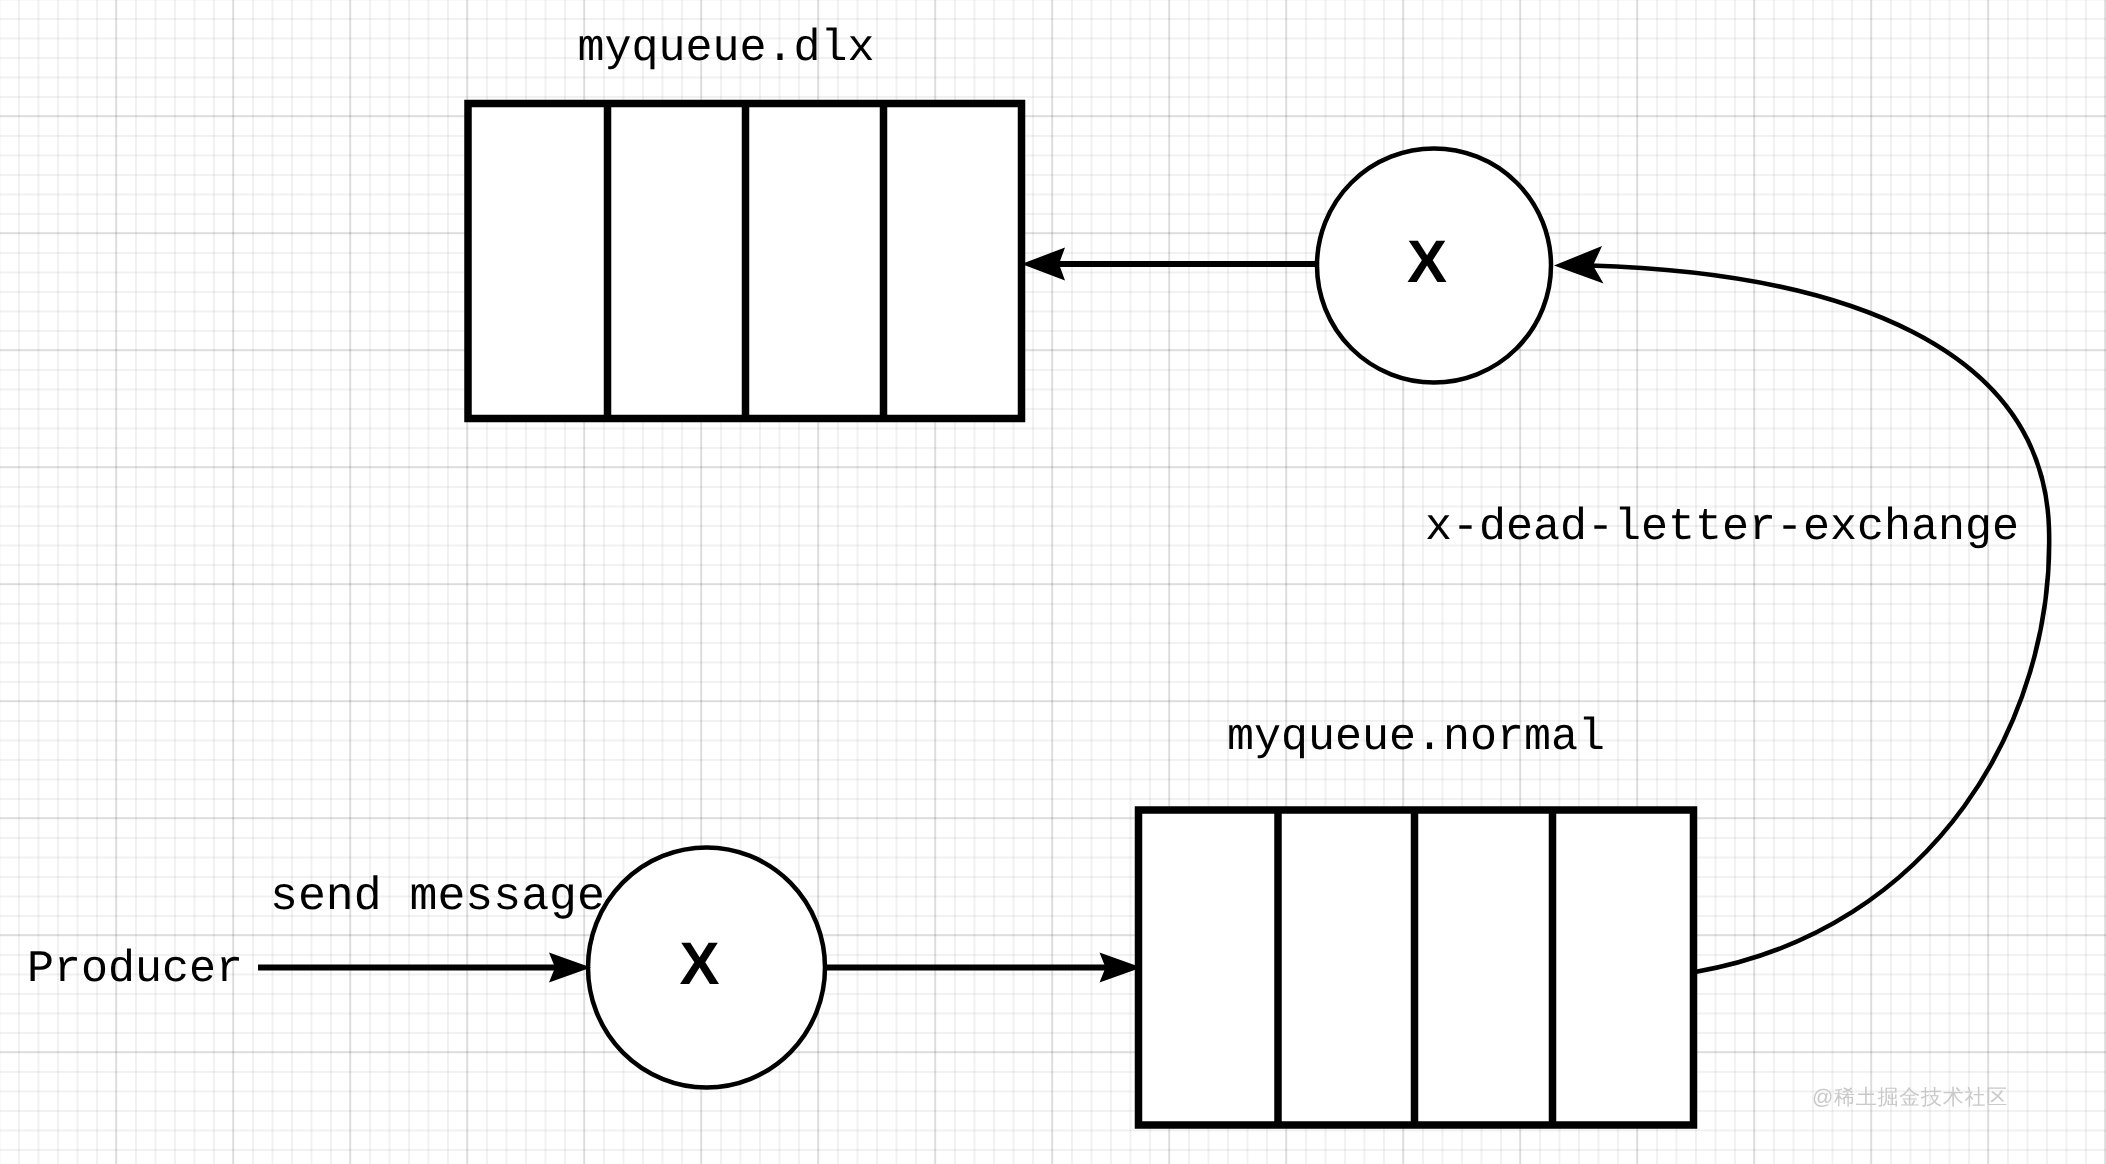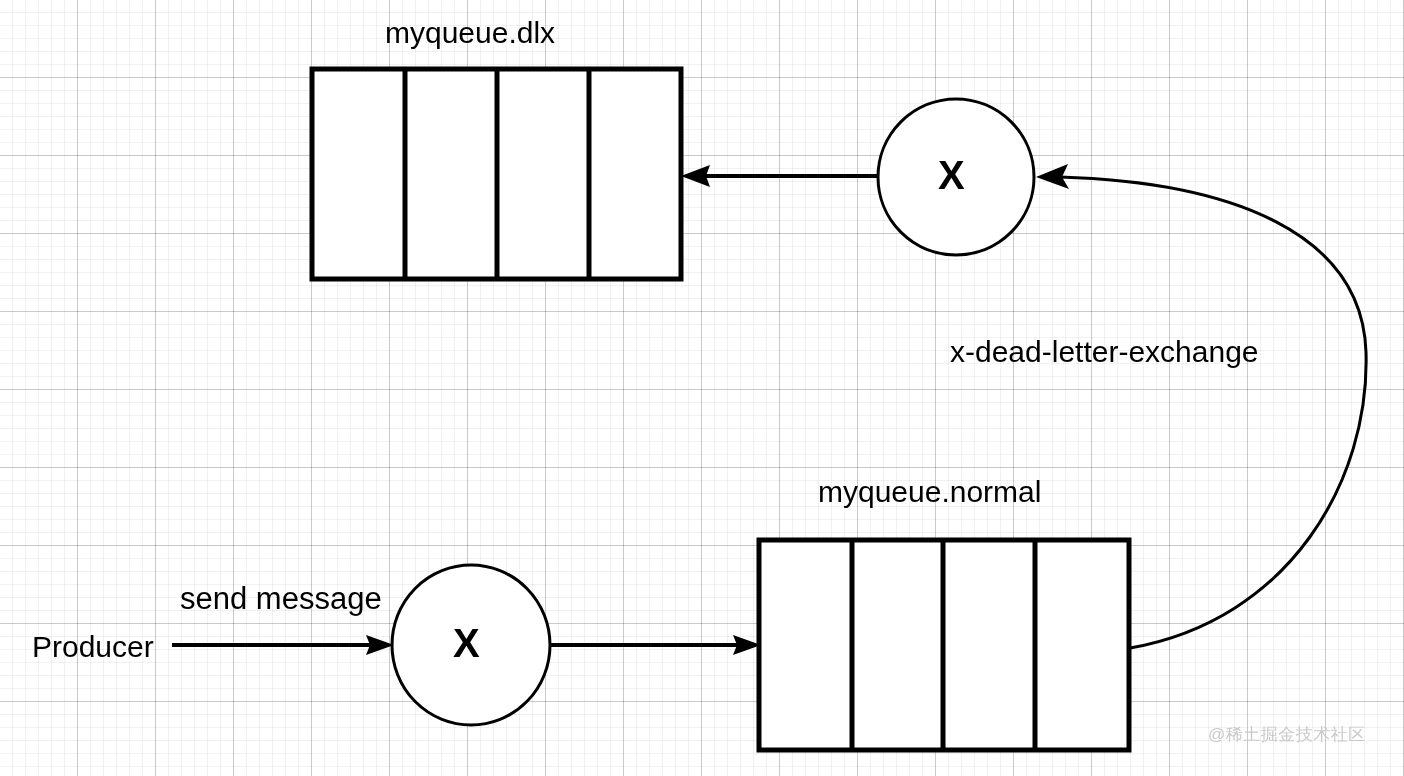--- a/index.html
+++ b/index.html
@@ -63,47 +63,47 @@
   .arrow-head {
     fill: #000000;
     stroke: none;
   }
   .diagram-label {
     position: absolute;
     color: #000000;
     font-size: 30px;
     line-height: 1;
     white-space: nowrap;
-    font-family: Liberation Sans, sans-serif;
+    font-family: Liberation Mono, monospace;
   }
   .exchange-glyph {
     position: absolute;
     color: #000000;
     font-size: 40px;
     font-weight: bold;
     line-height: 1;
     white-space: nowrap;
     font-family: "Liberation Sans", "DejaVu Sans", sans-serif;
   }
   .edge-label {
     font-size: 31px;
   }
   #label-dlx-title   { left: 385px; top: 18px; }
   #label-normal-title{ left: 818px; top: 477px; }
   #label-dle         { left: 950px; top: 337px; }
-  #label-producer    { left: 32px;  top: 632px; }
+  #label-producer    { left: 18px;  top: 632px; }
   #label-send-msg    { left: 180px; top: 583px; }
   #glyph-x-top       { left: 938px; top: 155px; }
   #glyph-x-bottom    { left: 453px; top: 623px; }
   #watermark {
     position: absolute;
     left: 1208px;
     top: 723px;
     color: #c9c9c9;
-    font-size: 17px;
+    font-size: 14px;
     letter-spacing: 0.5px;
     white-space: nowrap;
     font-family: "Liberation Sans", "DejaVu Sans", sans-serif;
   }
 </style>
 </head>
 <body>
 
 <div id="canvas">
 

